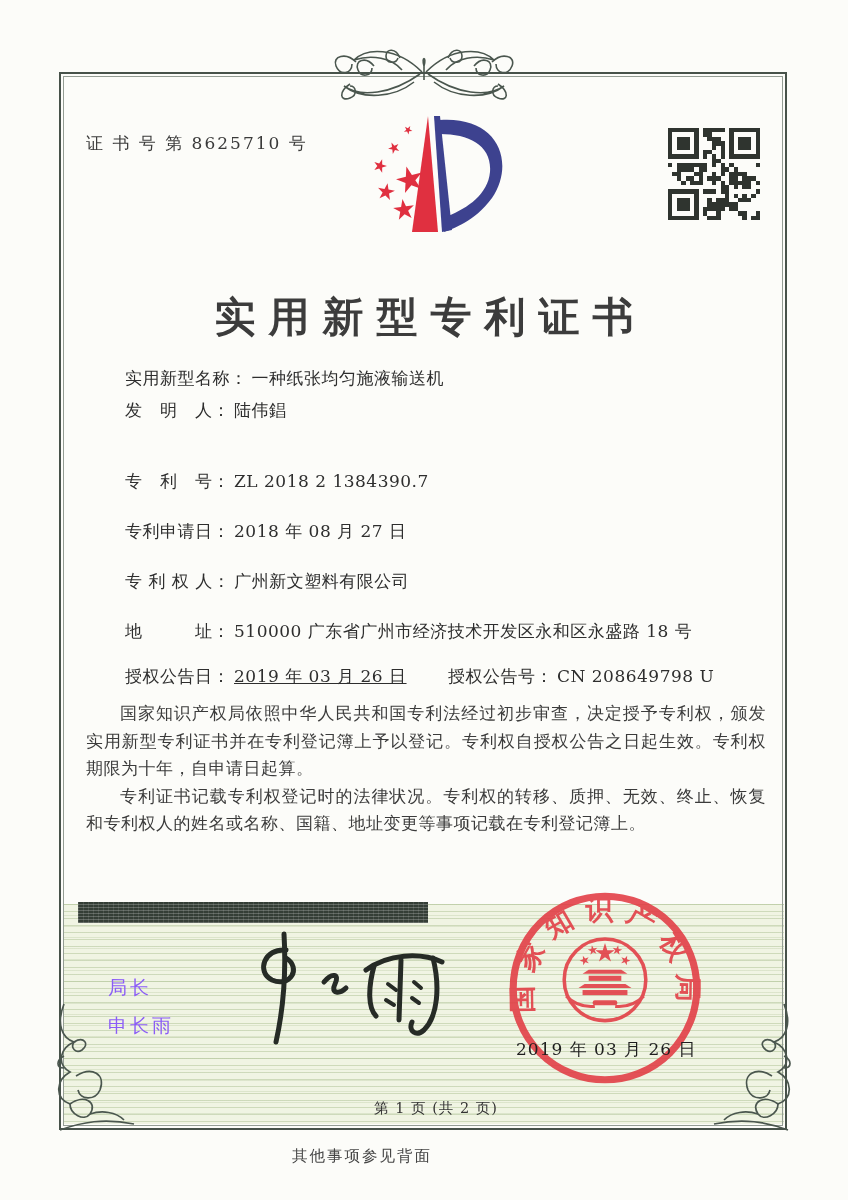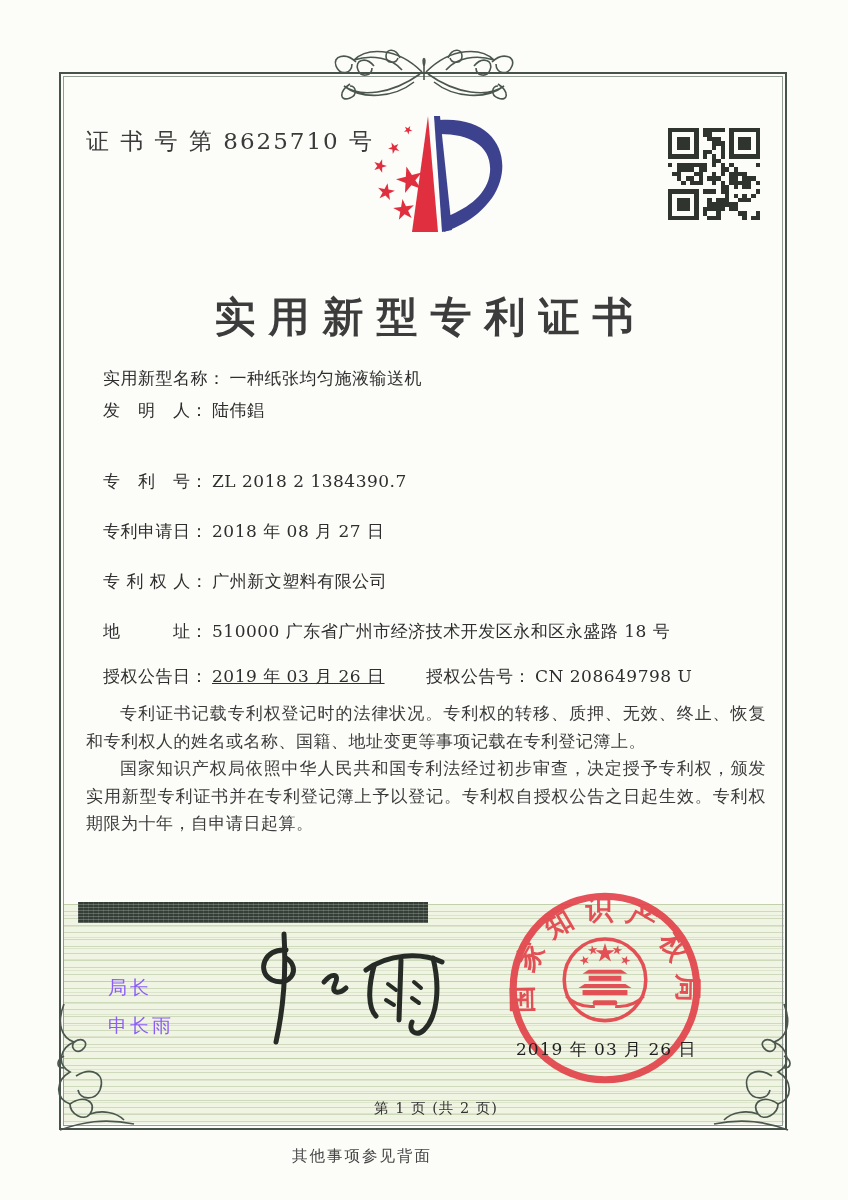--- a/index.html
+++ b/index.html
@@ -27,27 +27,27 @@
       repeating-linear-gradient(180deg, rgba(150,175,120,.22) 0 1px, transparent 1px 11px);
   }
   
   .strip{
     left:78px;top:902px;width:350px;height:21px;z-index:2;
     background-color:#343e36;
     background-image:
       repeating-linear-gradient(0deg, rgba(255,255,255,.22) 0 1px, transparent 1px 3px),
       repeating-linear-gradient(90deg, rgba(255,255,255,.10) 0 1px, transparent 1px 5px);
   }
-  .certno{left:86px;top:126px;font-size:23px;letter-spacing:2px;color:#3a3a3a;z-index:3;}
+  .certno{left:86px;top:132px;font-size:17px;letter-spacing:2px;color:#3a3a3a;z-index:3;}
   .title{
     left:0;top:256px;width:848px;text-align:center;text-indent:13px;
     font-size:41px;font-weight:bold;letter-spacing:13px;color:#3c3c3c;z-index:3;margin-top:34px;
   }
   .field{left:103px;font-size:17px;letter-spacing:.5px;z-index:3;white-space:nowrap;color:#2e2e2e;}
-  .field .lbl{display:inline-block;}
+  .field .lbl{display:inline-block;margin-left:22px;}
   .field .val{margin-left:4px;}
   .grant-row{left:103px;top:665px;text-decoration:underline;}
   .grant-no{position:absolute;left:323px;top:0;white-space:nowrap;}
   .bodytext{
     left:86px;top:700px;width:680px;z-index:3;
     font-size:17px;line-height:27.5px;color:#3b3b3b;letter-spacing:.5px;
     text-align:justify;
   }
   .bodytext p{margin:0;text-indent:2em;}
   .officer{left:108px;font-size:19px;letter-spacing:3px;z-index:3;color:#8b5cf6;}
@@ -365,22 +365,22 @@
 </div>
 <div class="abs field" style="top:620px">
   <span class="lbl">地　　　址：</span><span class="val">510000 广东省广州市经济技术开发区永和区永盛路 18 号</span>
 </div>
 <div class="abs field grant-row">
   <span class="lbl">授权公告日：</span><span class="val">2019 年 03 月 26 日</span>
   <span class="grant-no"><span class="lbl">授权公告号：</span><span class="val">CN 208649798 U</span></span>
 </div>
 
 <div class="abs bodytext">
+  <p>国家知识产权局依照中华人民共和国专利法经过初步审查，决定授予专利权，颁发实用新型专利证书并在专利登记簿上予以登记。专利权自授权公告之日起生效。专利权期限为十年，自申请日起算。</p>
   <p>专利证书记载专利权登记时的法律状况。专利权的转移、质押、无效、终止、恢复和专利权人的姓名或名称、国籍、地址变更等事项记载在专利登记簿上。</p>
-  <p>国家知识产权局依照中华人民共和国专利法经过初步审查，决定授予专利权，颁发实用新型专利证书并在专利登记簿上予以登记。专利权自授权公告之日起生效。专利权期限为十年，自申请日起算。</p>
 </div>
 
 <div class="abs officer" style="top:975px">局长</div>
 <div class="abs officer" style="top:1013px">申长雨</div>
 
 <svg class="abs sig" width="230" height="120" viewBox="0 0 230 120">
   <g stroke="#262b26" stroke-width="5" fill="none" stroke-linecap="round" stroke-linejoin="round">
     <path d="M58,22 C36,20 28,44 44,52 C62,60 74,40 58,30"></path>
     <path d="M56,6 C58,40 56,78 48,114"></path>
     <path d="M96,54 C104,44 112,46 107,56 C102,66 112,66 118,60"></path>

